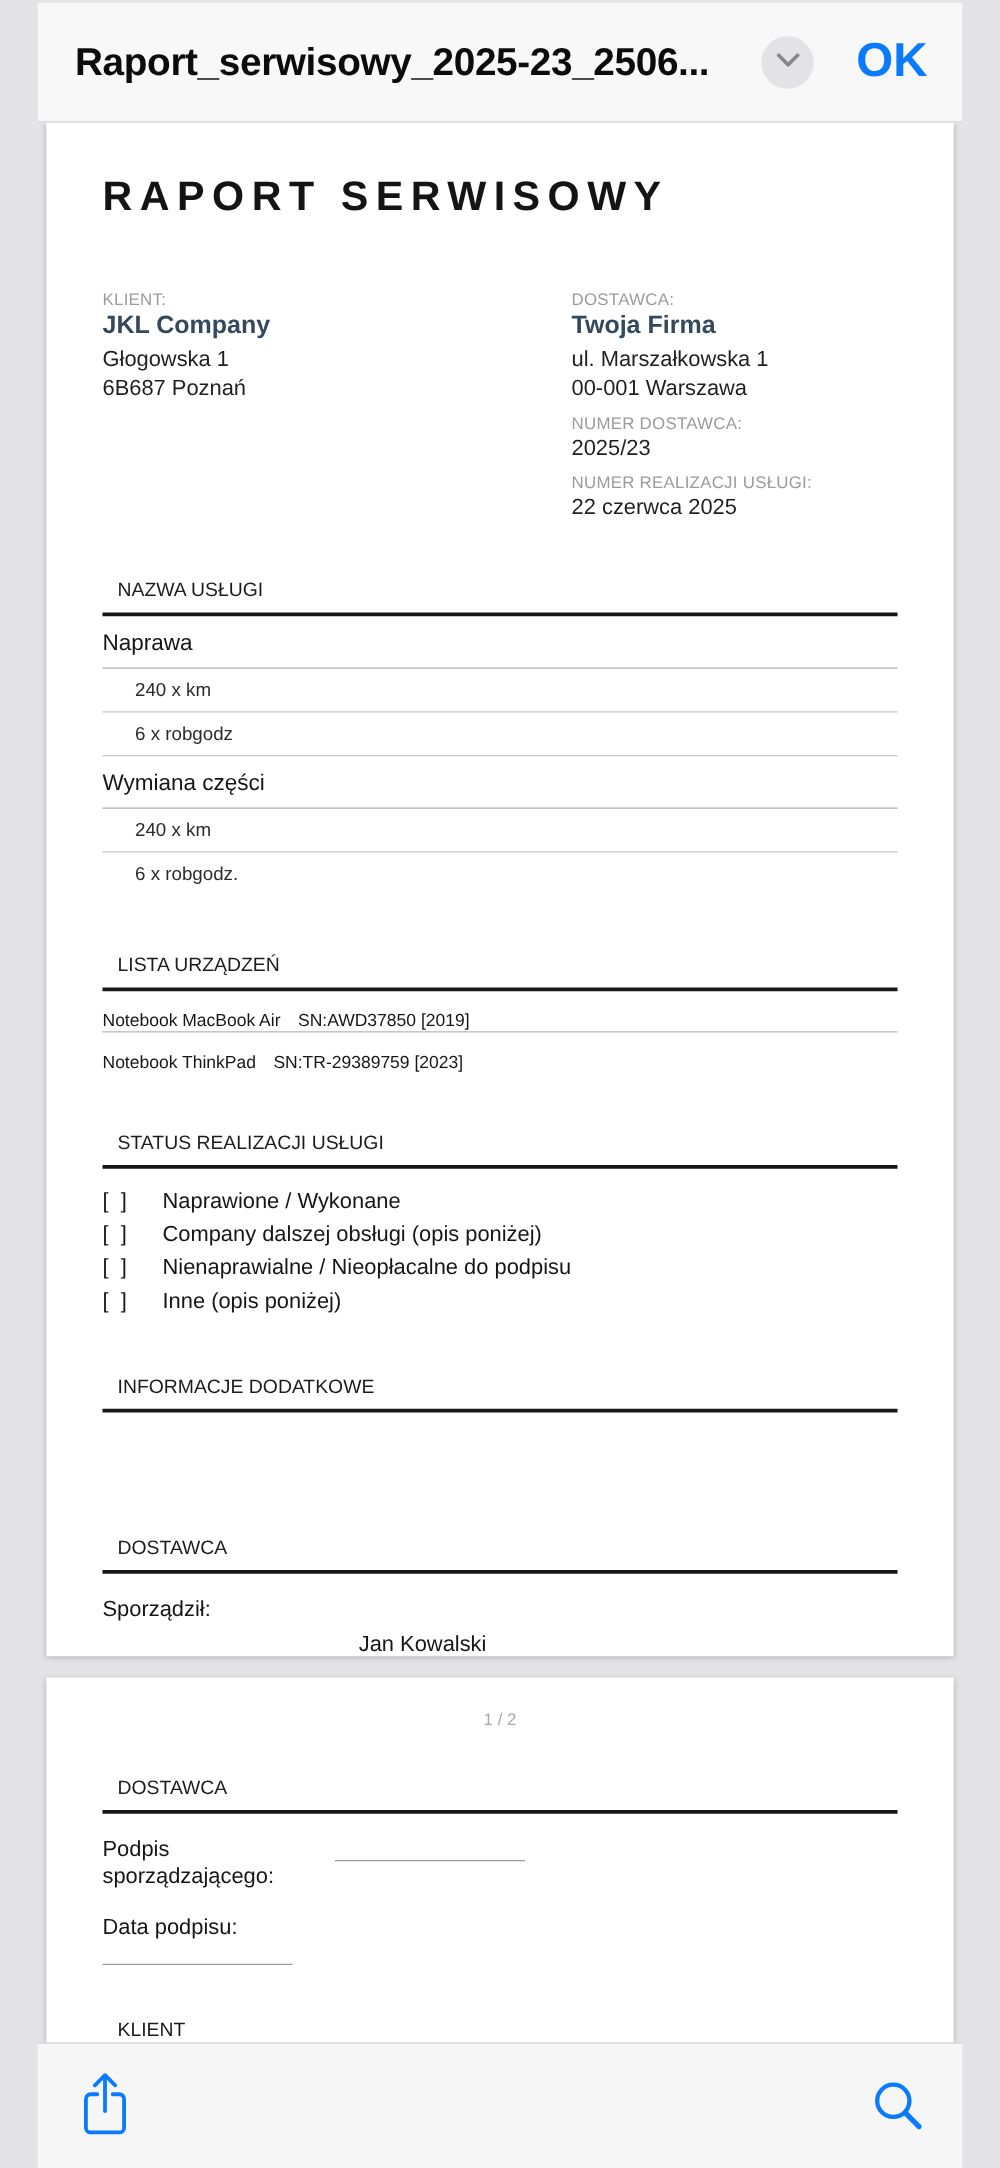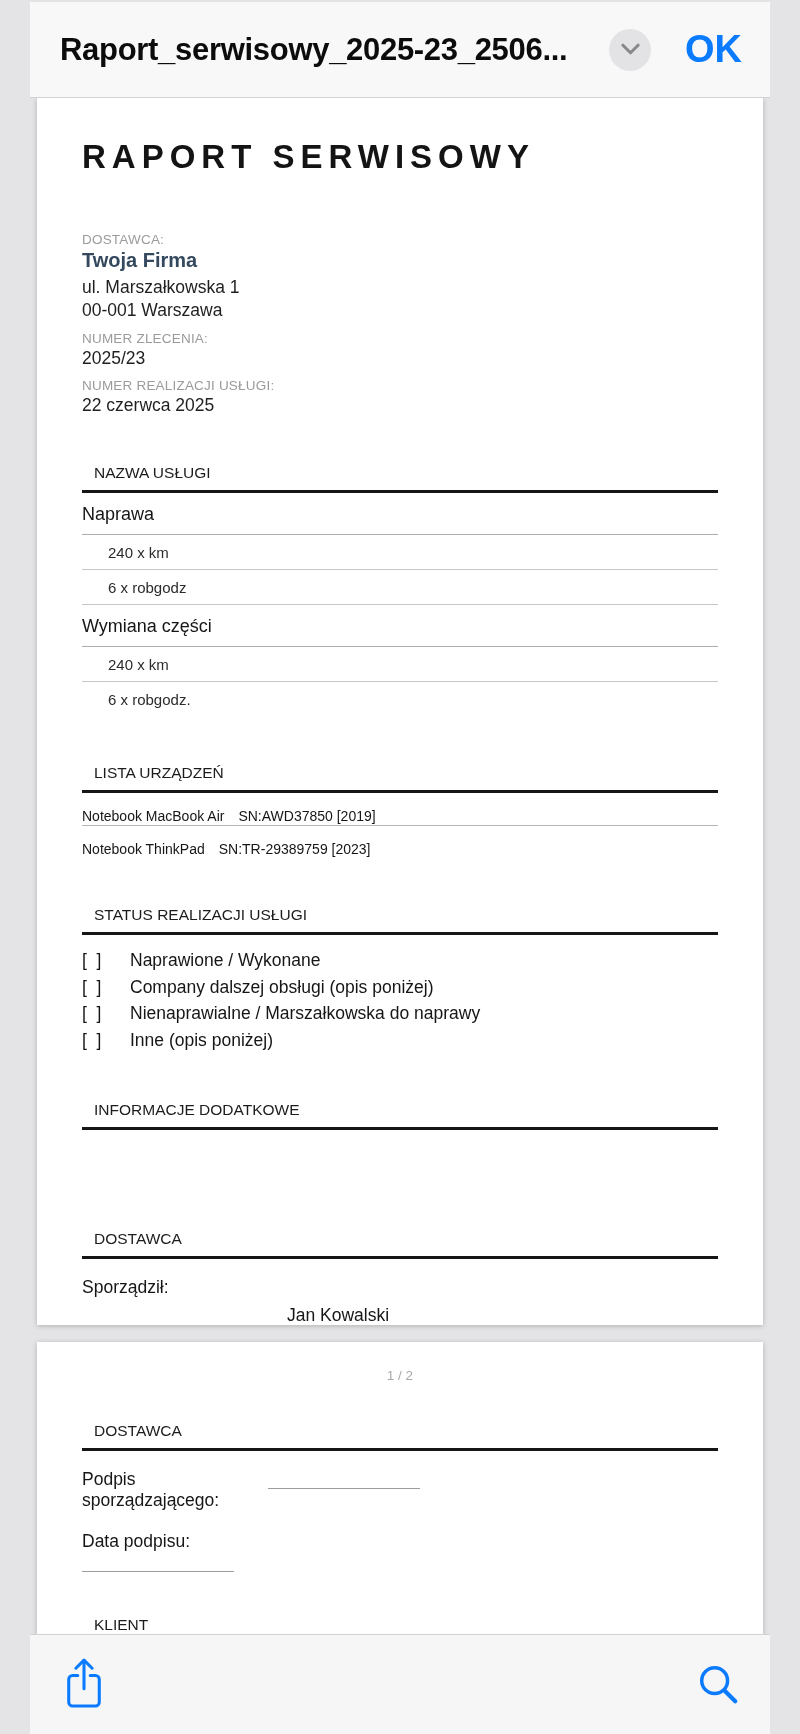--- a/index.html
+++ b/index.html
@@ -175,27 +175,33 @@
     <button class="ok-btn">OK</button>
   </header>
 
   <div class="content">
 
     <div class="page page-1">
 
       <h1 class="doc-h1">RAPORT SERWISOWY</h1>
 
       <div class="parties">
+        <div class="party-left">
+          <div class="mini-label">KLIENT:</div>
+          <div class="company-name">JKL Company</div>
+          <div class="addr-line">Głogowska 1</div>
+          <div class="addr-line">6B687 Poznań</div>
+        </div>
         <div class="party-right">
           <div class="mini-label">DOSTAWCA:</div>
           <div class="company-name">Twoja Firma</div>
           <div class="addr-line">ul. Marszałkowska 1</div>
           <div class="addr-line">00-001 Warszawa</div>
           <div class="meta-block">
-            <div class="mini-label">NUMER ZLECENIA:</div>
+            <div class="mini-label">NUMER DOSTAWCA:</div>
             <div class="meta-value">2025/23</div>
           </div>
           <div class="meta-block">
             <div class="mini-label">NUMER REALIZACJI USŁUGI:</div>
             <div class="meta-value">22 czerwca 2025</div>
           </div>
         </div>
       </div>
 
       <div class="section">
@@ -227,21 +233,21 @@
           <div class="status-row">
             <span class="checkbox-glyph">[  ]</span>
             <span>Naprawione / Wykonane</span>
           </div>
           <div class="status-row">
             <span class="checkbox-glyph">[  ]</span>
             <span>Company dalszej obsługi (opis poniżej)</span>
           </div>
           <div class="status-row">
             <span class="checkbox-glyph">[  ]</span>
-            <span>Nienaprawialne / Marszałkowska do naprawy</span>
+            <span>Nienaprawialne / Nieopłacalne do podpisu</span>
           </div>
           <div class="status-row">
             <span class="checkbox-glyph">[  ]</span>
             <span>Inne (opis poniżej)</span>
           </div>
         </div>
       </div>
 
       <div class="section">
         <div class="section-header">INFORMACJE DODATKOWE</div>

